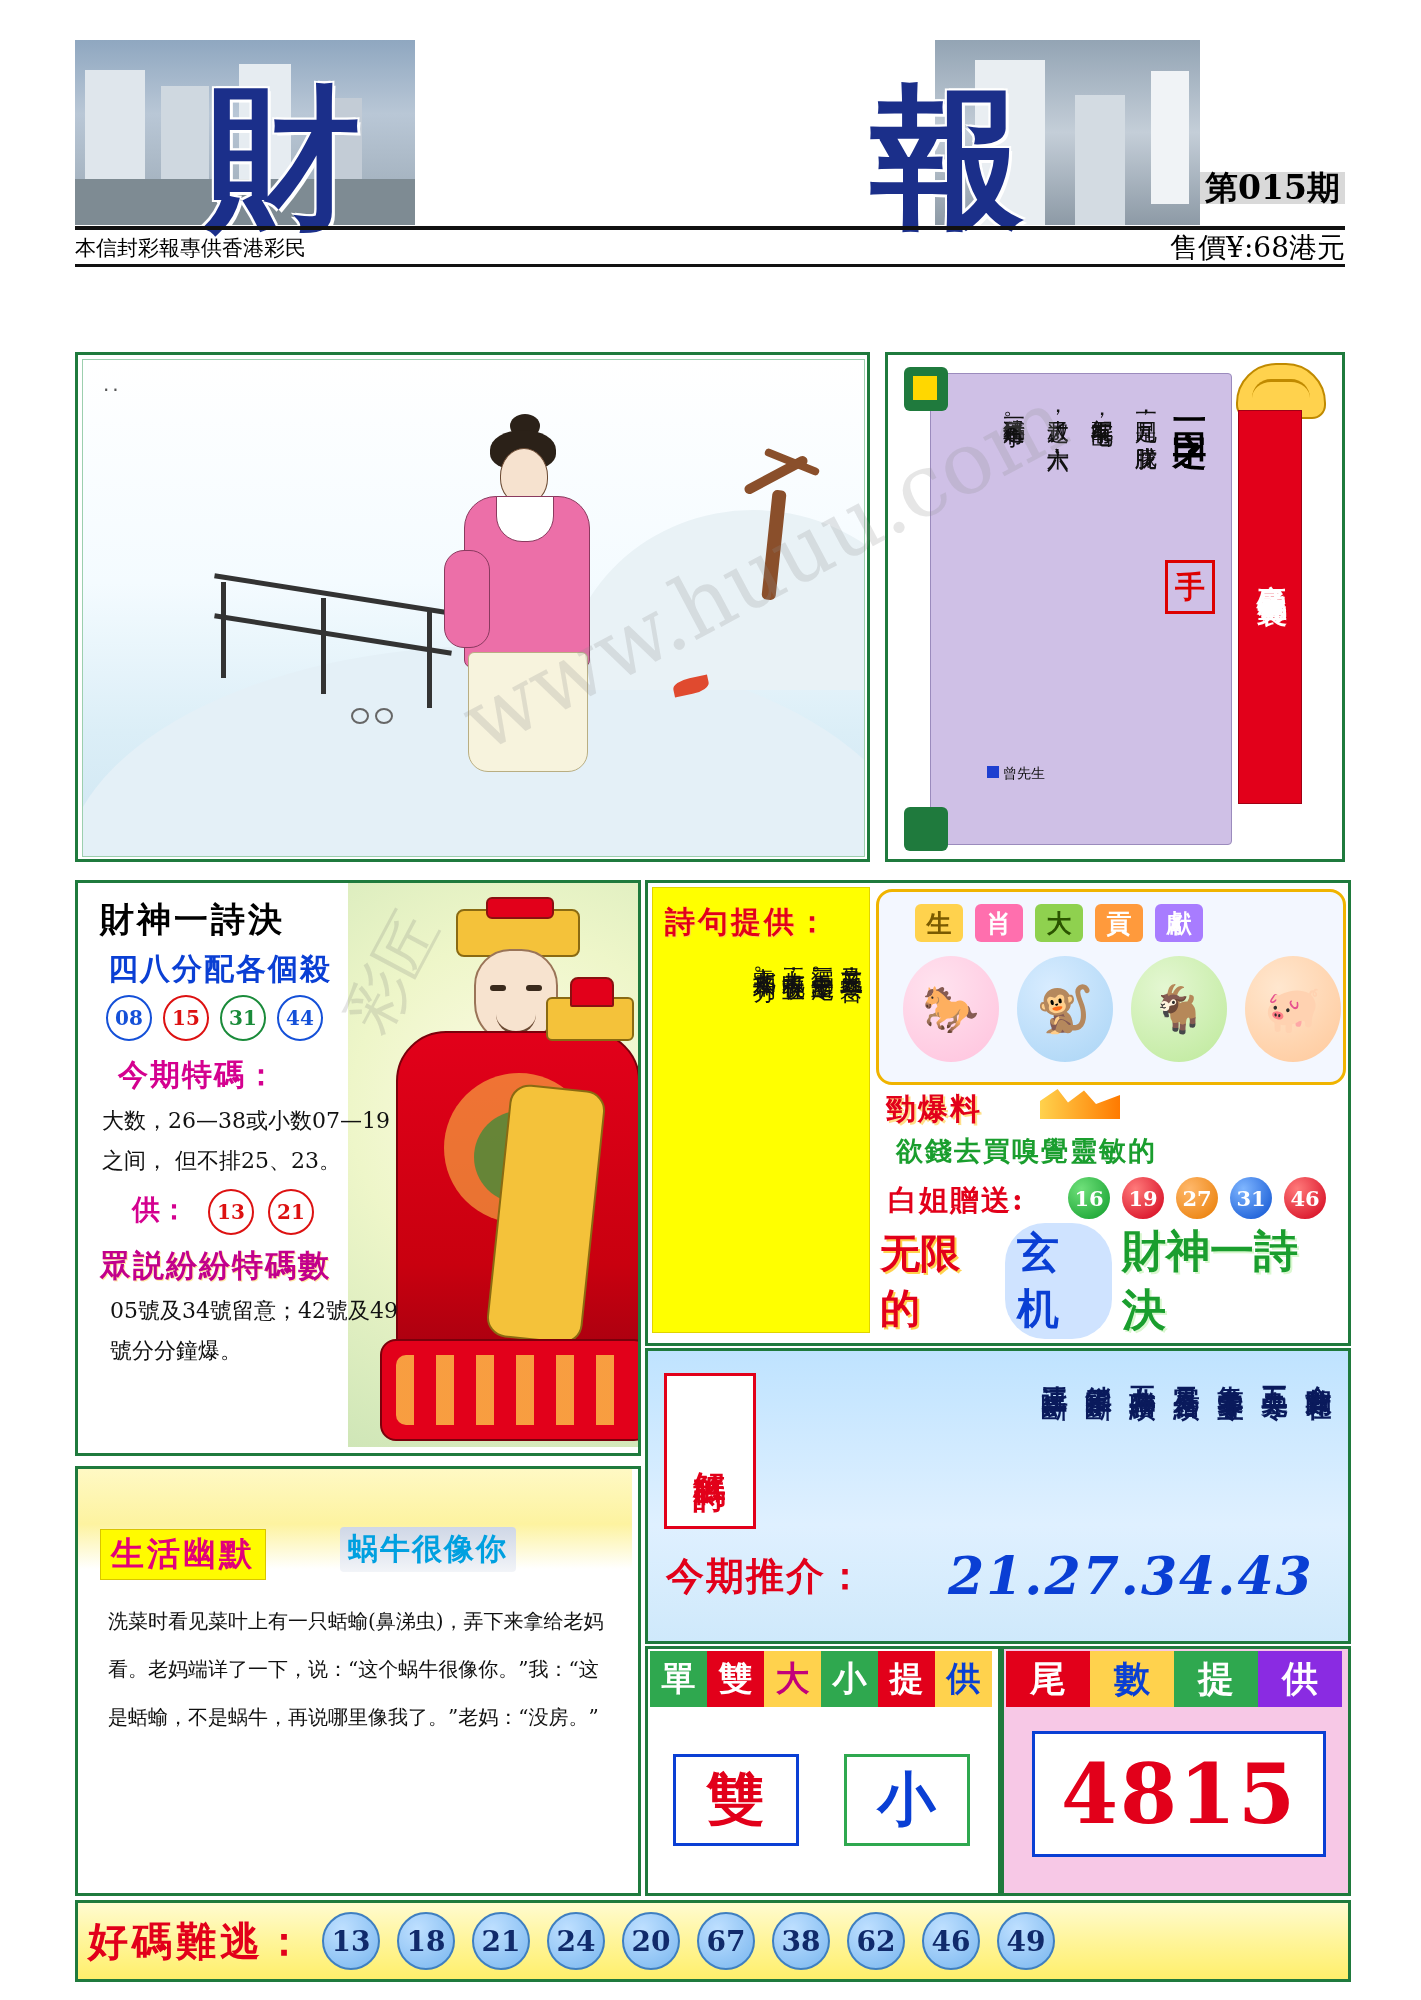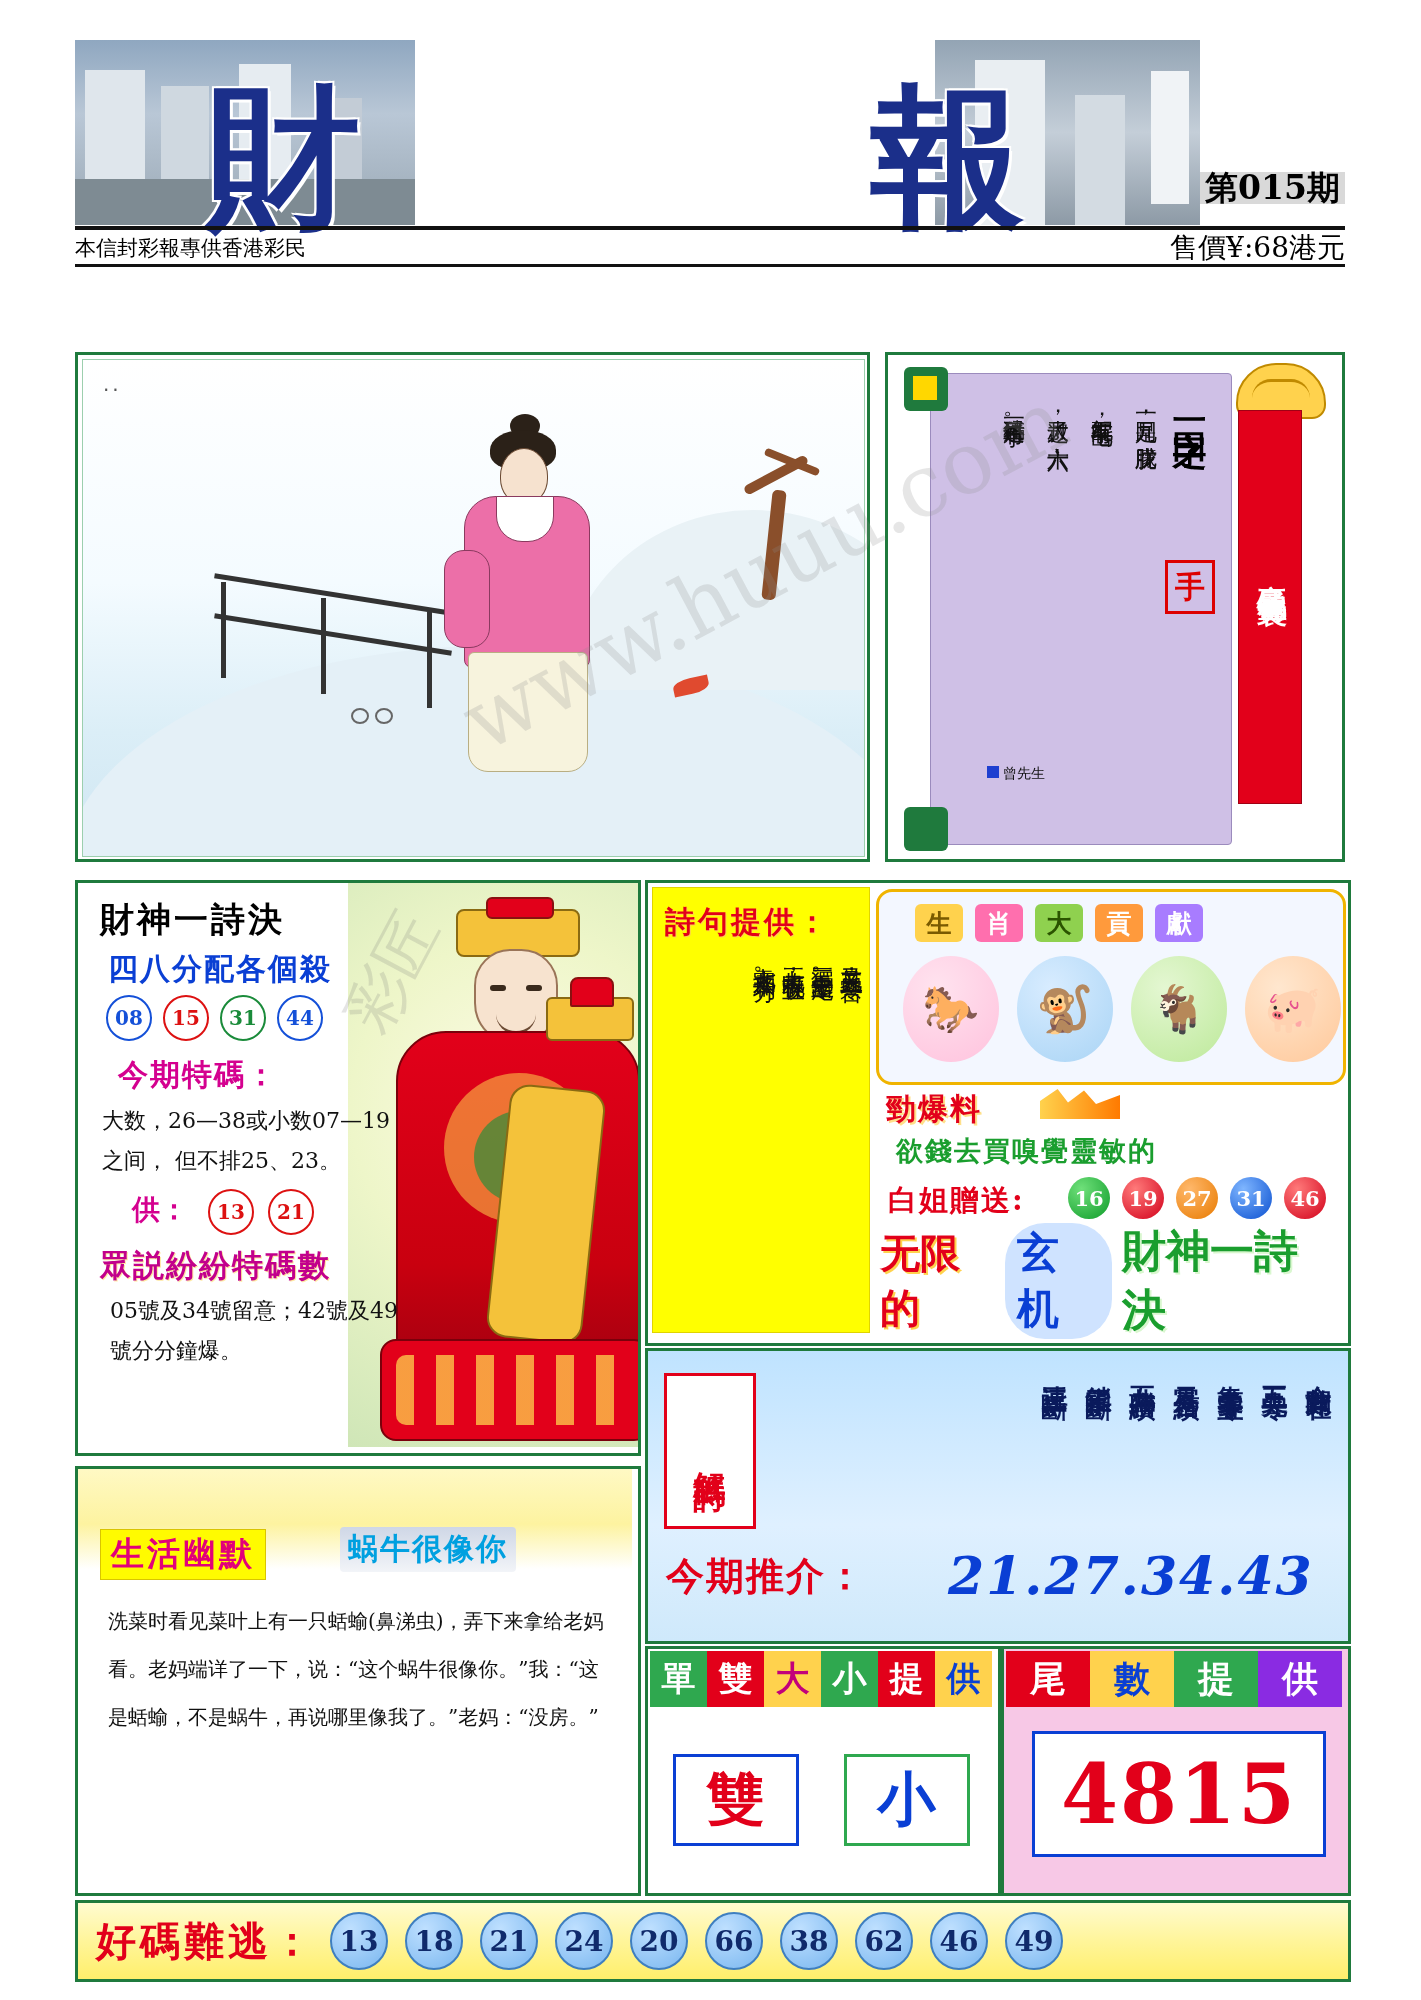--- a/index.html
+++ b/index.html
@@ -190,21 +190,21 @@
   .ws-head span:nth-child(2){background:#ffd24d;color:#0a3fd4;}
   .ws-head span:nth-child(3){background:#2fa84f;}
   .ws-head span:nth-child(4){background:#8a2be2;}
   .ws-num{position:absolute;left:28px;top:82px;width:288px;height:120px;border:3px solid #0a3fd4;background:#fff;
      display:flex;align-items:center;justify-content:center;font-size:82px;font-weight:bold;color:#e2001a;
      font-family:"DejaVu Serif","Liberation Serif",serif;letter-spacing:2px;}
 
   
   .bottom-bar{position:absolute;left:75px;top:1900px;width:1270px;height:76px;border:3px solid #1f7a3d;
      background:linear-gradient(180deg,#fffbd0 0%,#fff59a 50%,#ffef6b 100%);display:flex;align-items:center;}
-  .bb-title{margin-left:18px;font-size:40px;font-weight:bold;color:#e2001a;font-family:"DejaVu Serif","Liberation Serif",serif;letter-spacing:4px;}
+  .bb-title{margin-left:10px;font-size:40px;font-weight:bold;color:#e2001a;font-family:"DejaVu Serif","Liberation Serif",serif;letter-spacing:4px;}
   .bb-balls{display:flex;gap:17px;margin-left:14px;}
   .bb-ball{width:54px;height:54px;border-radius:50%;background:radial-gradient(circle at 34% 28%,#bfe0ff,#79b6ef);
      border:2px solid #3f7fc0;display:flex;align-items:center;justify-content:center;font-size:28px;font-weight:bold;color:#102a6b;
      font-family:"DejaVu Serif","Liberation Serif",serif;}
 
   .watermark{position:absolute;left:430px;top:520px;font-size:86px;color:rgba(140,140,140,.22);transform:rotate(-28deg);
      font-family:"DejaVu Serif","Liberation Serif",serif;pointer-events:none;white-space:nowrap;}
   .watermark2{position:absolute;left:330px;top:930px;font-size:62px;color:rgba(120,120,120,.20);transform:rotate(-62deg);
      font-family:"DejaVu Serif","Liberation Serif",serif;pointer-events:none;white-space:nowrap;}
 </style>
@@ -414,21 +414,21 @@
   </div>
 
   <div class="bottom-bar">
     <div class="bb-title">好碼難逃：</div>
     <div class="bb-balls">
       <div class="bb-ball">13</div>
       <div class="bb-ball">18</div>
       <div class="bb-ball">21</div>
       <div class="bb-ball">24</div>
       <div class="bb-ball">20</div>
-      <div class="bb-ball">66</div>
+      <div class="bb-ball">67</div>
       <div class="bb-ball">38</div>
       <div class="bb-ball">62</div>
       <div class="bb-ball">46</div>
       <div class="bb-ball">49</div>
     </div>
   </div>
 
   <div class="watermark">www.huuu.com</div>
   <div class="watermark2">彩匠</div>
 

